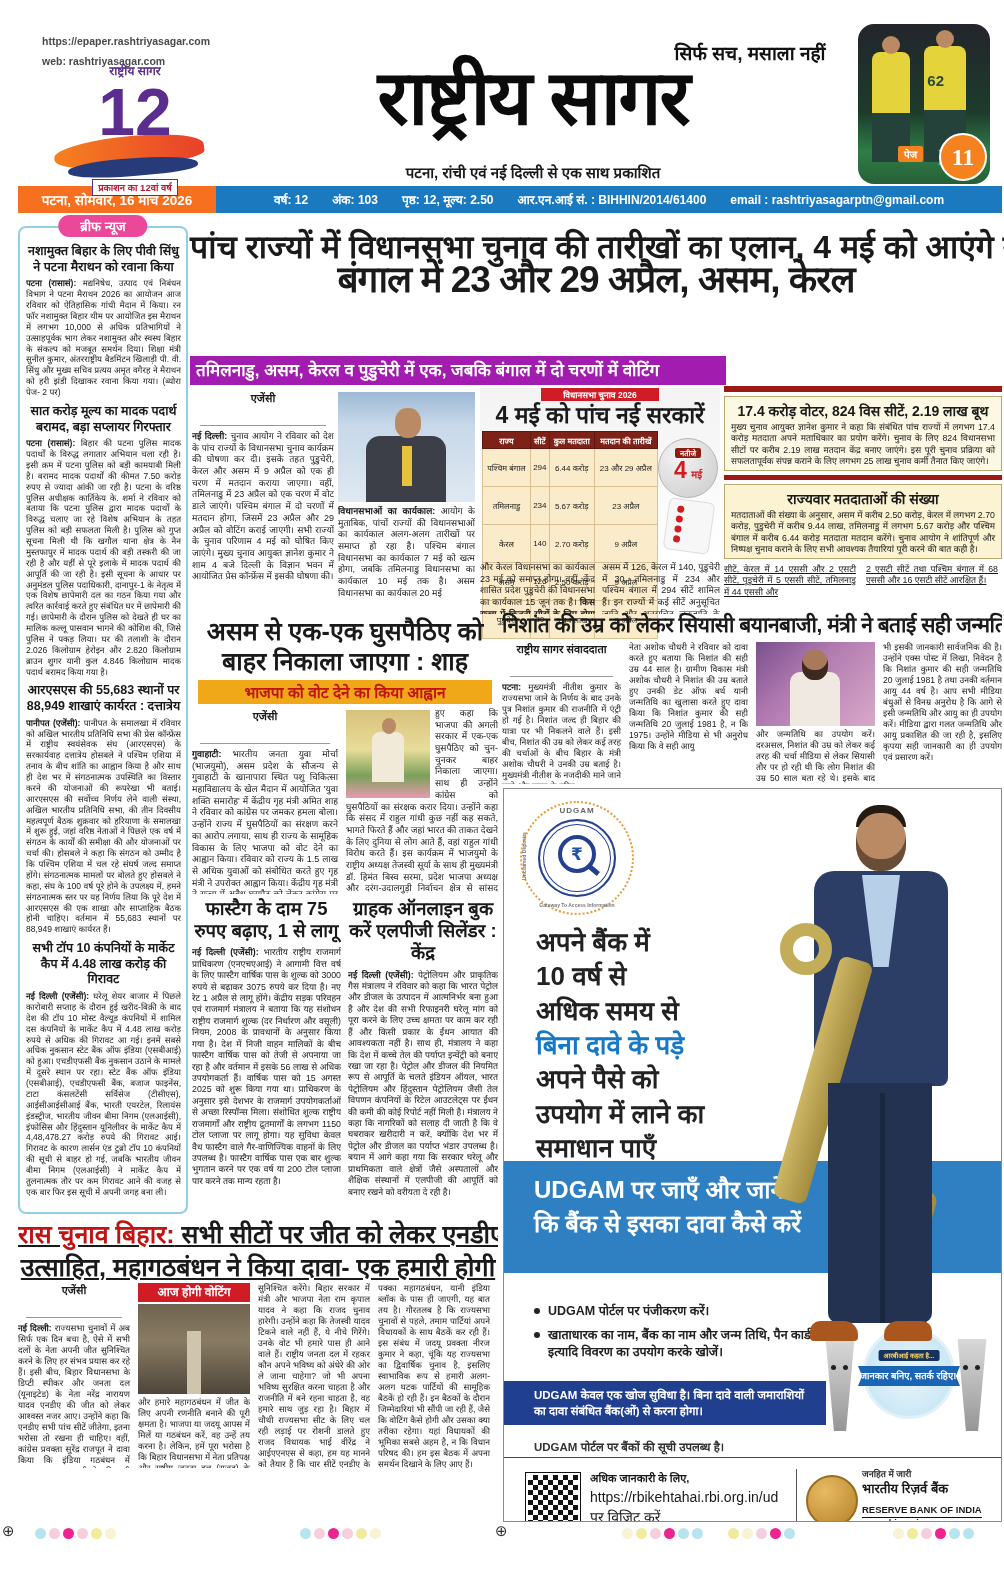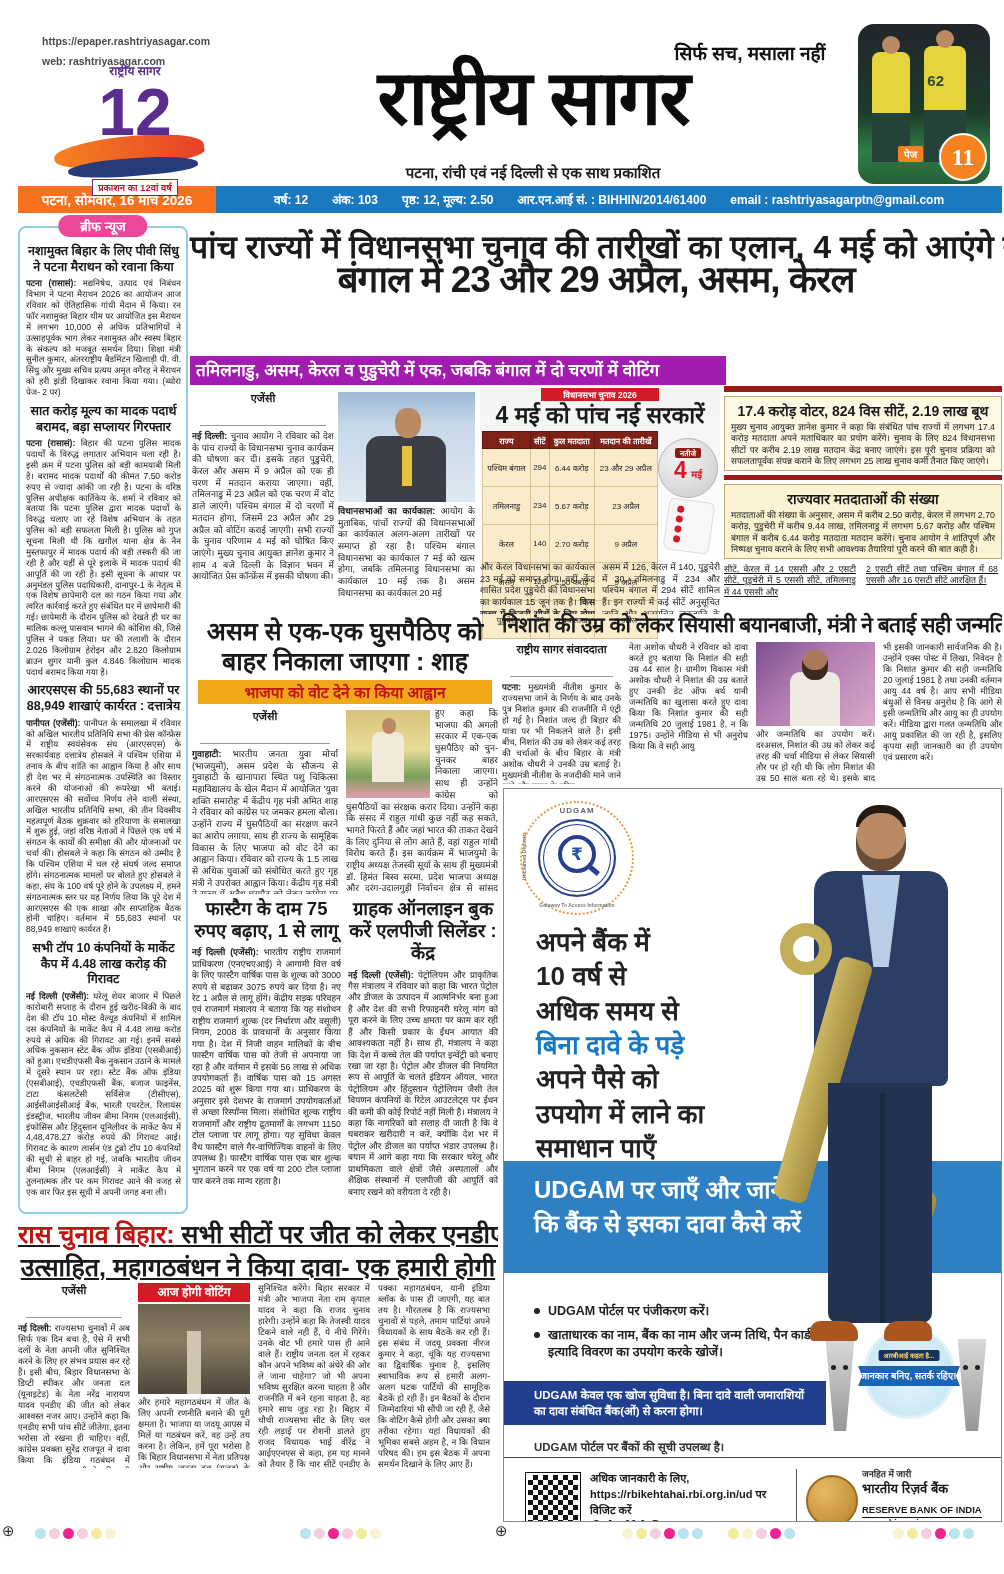--- a/index.html
+++ b/index.html
@@ -142,21 +142,21 @@
   .cone i{position:absolute;left:10px;top:26px;width:5px;height:5px;border-radius:50%;background:#222;box-shadow:12px 0 0 #222;}
   .cone.l{left:0;top:18px;}
   .cone.r{right:0;top:18px;}
   .mb{position:absolute;left:42px;top:6px;width:86px;height:86px;border-radius:50%;background:radial-gradient(#eaf6fc,#bfe2f2);border:3px solid #e2f1f9;}
   .mb-chip{position:absolute;left:50%;transform:translateX(-50%);top:20px;background:#16325e;color:#ffd75e;font-size:6.5px;font-weight:700;padding:1px 5px;border-radius:2px;white-space:nowrap;}
   .mb-rib{position:absolute;left:-8px;right:-8px;top:36px;background:#1b66b4;color:#fff;font-size:9.5px;font-weight:800;text-align:left;padding:4px 2px;clip-path:polygon(0 0,100% 0,96% 50%,100% 100%,0 100%,4% 50%);line-height:1.25;}
   .ad-div{position:absolute;left:0;top:668px;width:100%;border-top:1.5px solid #444;}
   .qr{position:absolute;left:22px;top:684px;width:50px;height:50px;background:repeating-conic-gradient(#111 0% 25%,#fff 0% 50%) 0 0/10px 10px;border:2px solid #fff;outline:1px solid #111;}
   .ad-info{position:absolute;left:86px;top:682px;width:198px;line-height:1.45;}
   .ad-info .i1{font-size:11px;font-weight:600;}
-  .ad-info .i2{font-size:11px;font-weight:700;}
+  .ad-info .i2{font-size:14px;font-weight:400;}
   .ad-info .i3{font-size:11px;font-weight:600;}
   .ad-vdiv{position:absolute;left:292px;top:680px;height:56px;border-left:1.5px solid #555;}
   .seal{position:absolute;left:302px;top:686px;width:48px;height:48px;border-radius:50%;background:radial-gradient(circle at 35% 30%,#e7bb62,#b5812b);border:2px solid #9a6c20;}
   .rbi{position:absolute;left:358px;top:680px;width:136px;line-height:1.3;}
   .rbi .t{font-size:9px;font-weight:600;color:#333;}
   .rbi .h{font-size:13px;font-weight:900;}
   .rbi .e{font-size:9.5px;font-weight:800;border-bottom:1.5px solid #111;display:inline-block;padding-bottom:1px;}
   .rbi .u{font-size:9px;font-weight:600;}
   
   .dots{position:absolute;top:1528px;display:flex;gap:3px;}

